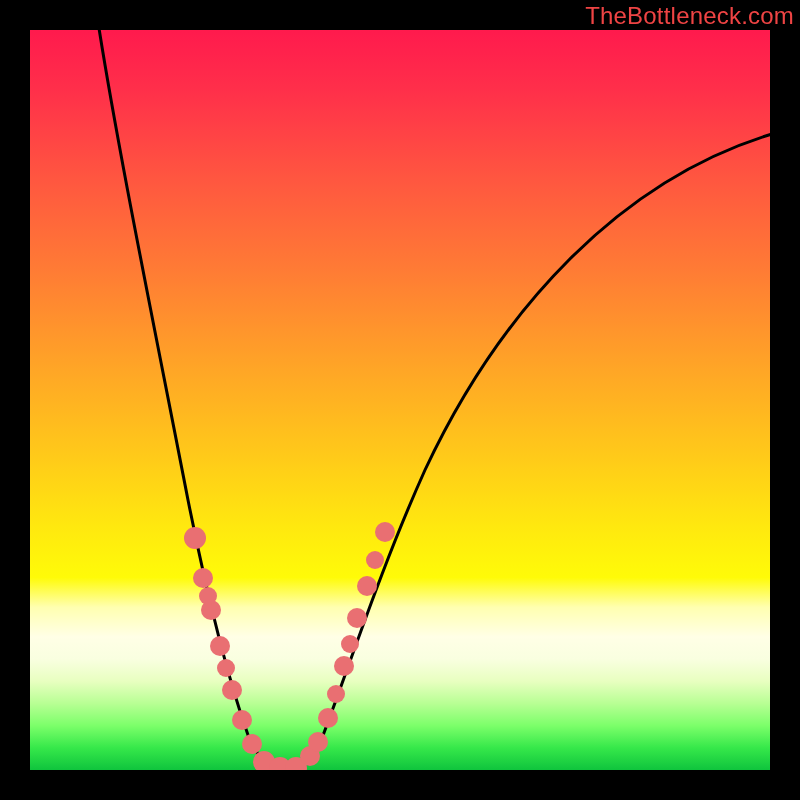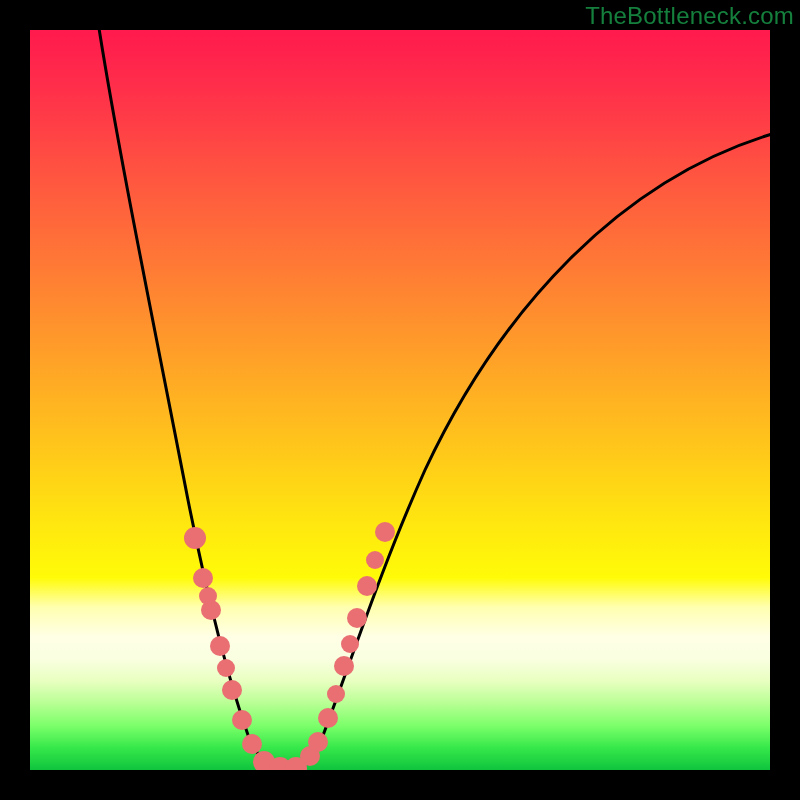--- a/index.html
+++ b/index.html
@@ -40,21 +40,21 @@
       #36e84a 97%,
       #0fc43d 100%
     );
   }
   .watermark {
     position: absolute;
     top: 2px;
     right: 6px;
     font-size: 24px;
     font-weight: 400;
-    color: #15803d;
+    color: #ef4444;
     letter-spacing: 0.2px;
     z-index: 5;
     user-select: none;
   }
   svg.curve {
     position: absolute;
     left: 0;
     top: 0;
     width: 740px;
     height: 740px;

